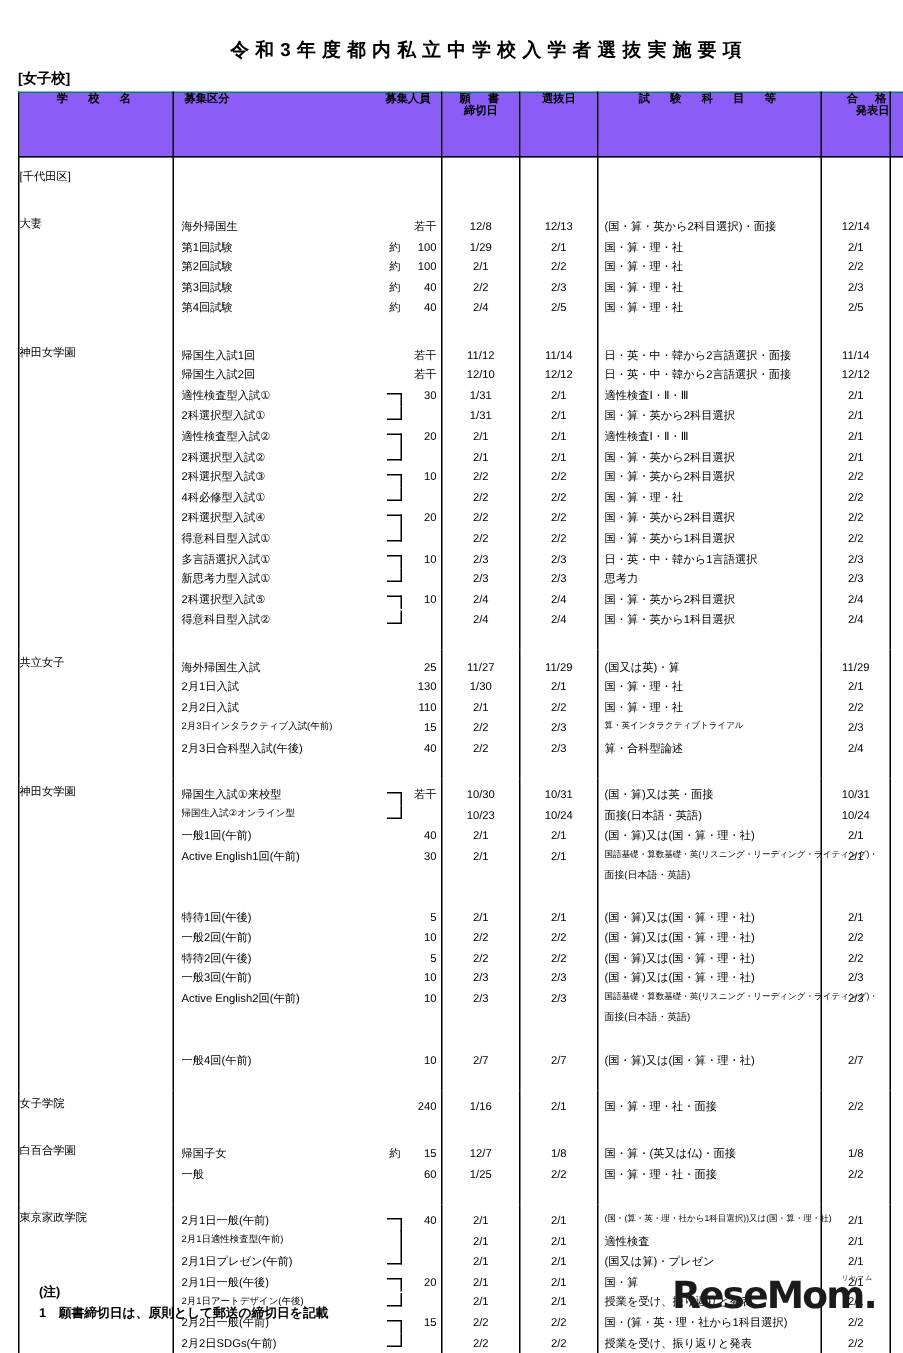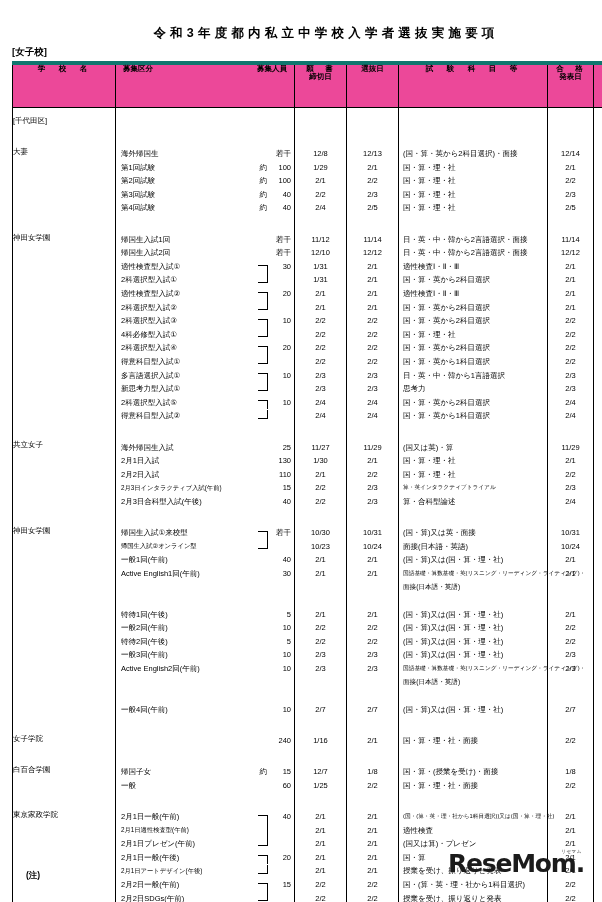--- a/index.html
+++ b/index.html
@@ -41,40 +41,40 @@
   }
   table.main th, table.main td{
     border-left:1px solid #000;
     border-right:1px solid #000;
     padding:0;
     vertical-align:top;
     font-size:7.5px;
     line-height:1;
   }
   thead th{
-    background:#ec4899;
+    background:#8b5cf6;
     border-bottom:1px solid #000;
-    border-top:4px solid #0f766e;
+    border-top:1px solid #0f766e;
     font-weight:bold;
     text-align:center;
     vertical-align:middle;
     height:42px;
     font-size:8px;
   }
   .sp{letter-spacing:3px;}
   .sp2{letter-spacing:2px;}
   .hdr-two{line-height:1.6;}
 
   
   .c-school{width:102px;}
   .c-div{width:178px;}
   .c-dead{width:51px;}
   .c-sel{width:51px;}
   .c-subj{width:148px;}
-  .c-res{width:45px;}
+  .c-res{width:45px;text-align:right;}
   .c-proc{width:45px;}
 
   
   td.school{
     padding:3px 0 0 6px;
     font-size:8px;
     white-space:nowrap;
   }
   td.cellwrap{padding:0;}
   .rowline{
@@ -1051,21 +1051,21 @@
               <div class="rowline">
                 <span class="">1/8</span>
               </div>
               <div class="rowline">
                 <span class="">2/2</span>
               </div>
               <div class="gap"></div>
             </td>
             <td class="c-subj cellwrap subjcell" style="padding-top: 4px;">
               <div class="rowline">
-                <span class="subj-t">国・算・(授業を受け)・面接</span>
+                <span class="subj-t">国・算・(英又は仏)・面接</span>
               </div>
               <div class="rowline">
                 <span class="subj-t">国・算・理・社・面接</span>
               </div>
               <div class="gap"></div>
             </td>
             <td class="c-res cellwrap datecell" style="padding-top: 4px;">
               <div class="rowline">
                 <span class="">1/8</span>
               </div>
@@ -1234,18 +1234,19 @@
               <div class="rowline"></div>
               <div class="rowline"></div>
             </td>
           </tr>
         </tbody>
     </table>
   </div>
 
   <div class="notes">
     <div class="nhead">(注)</div>
+    <div>1　願書締切日は、原則として郵送の締切日を記載</div>
   </div>
 
   <div class="logo-sub">リセマム</div>
   <div class="logo"><span>ReseMom</span><span class="dot">.</span></div>
 
 </div>
 
 </body></html>

